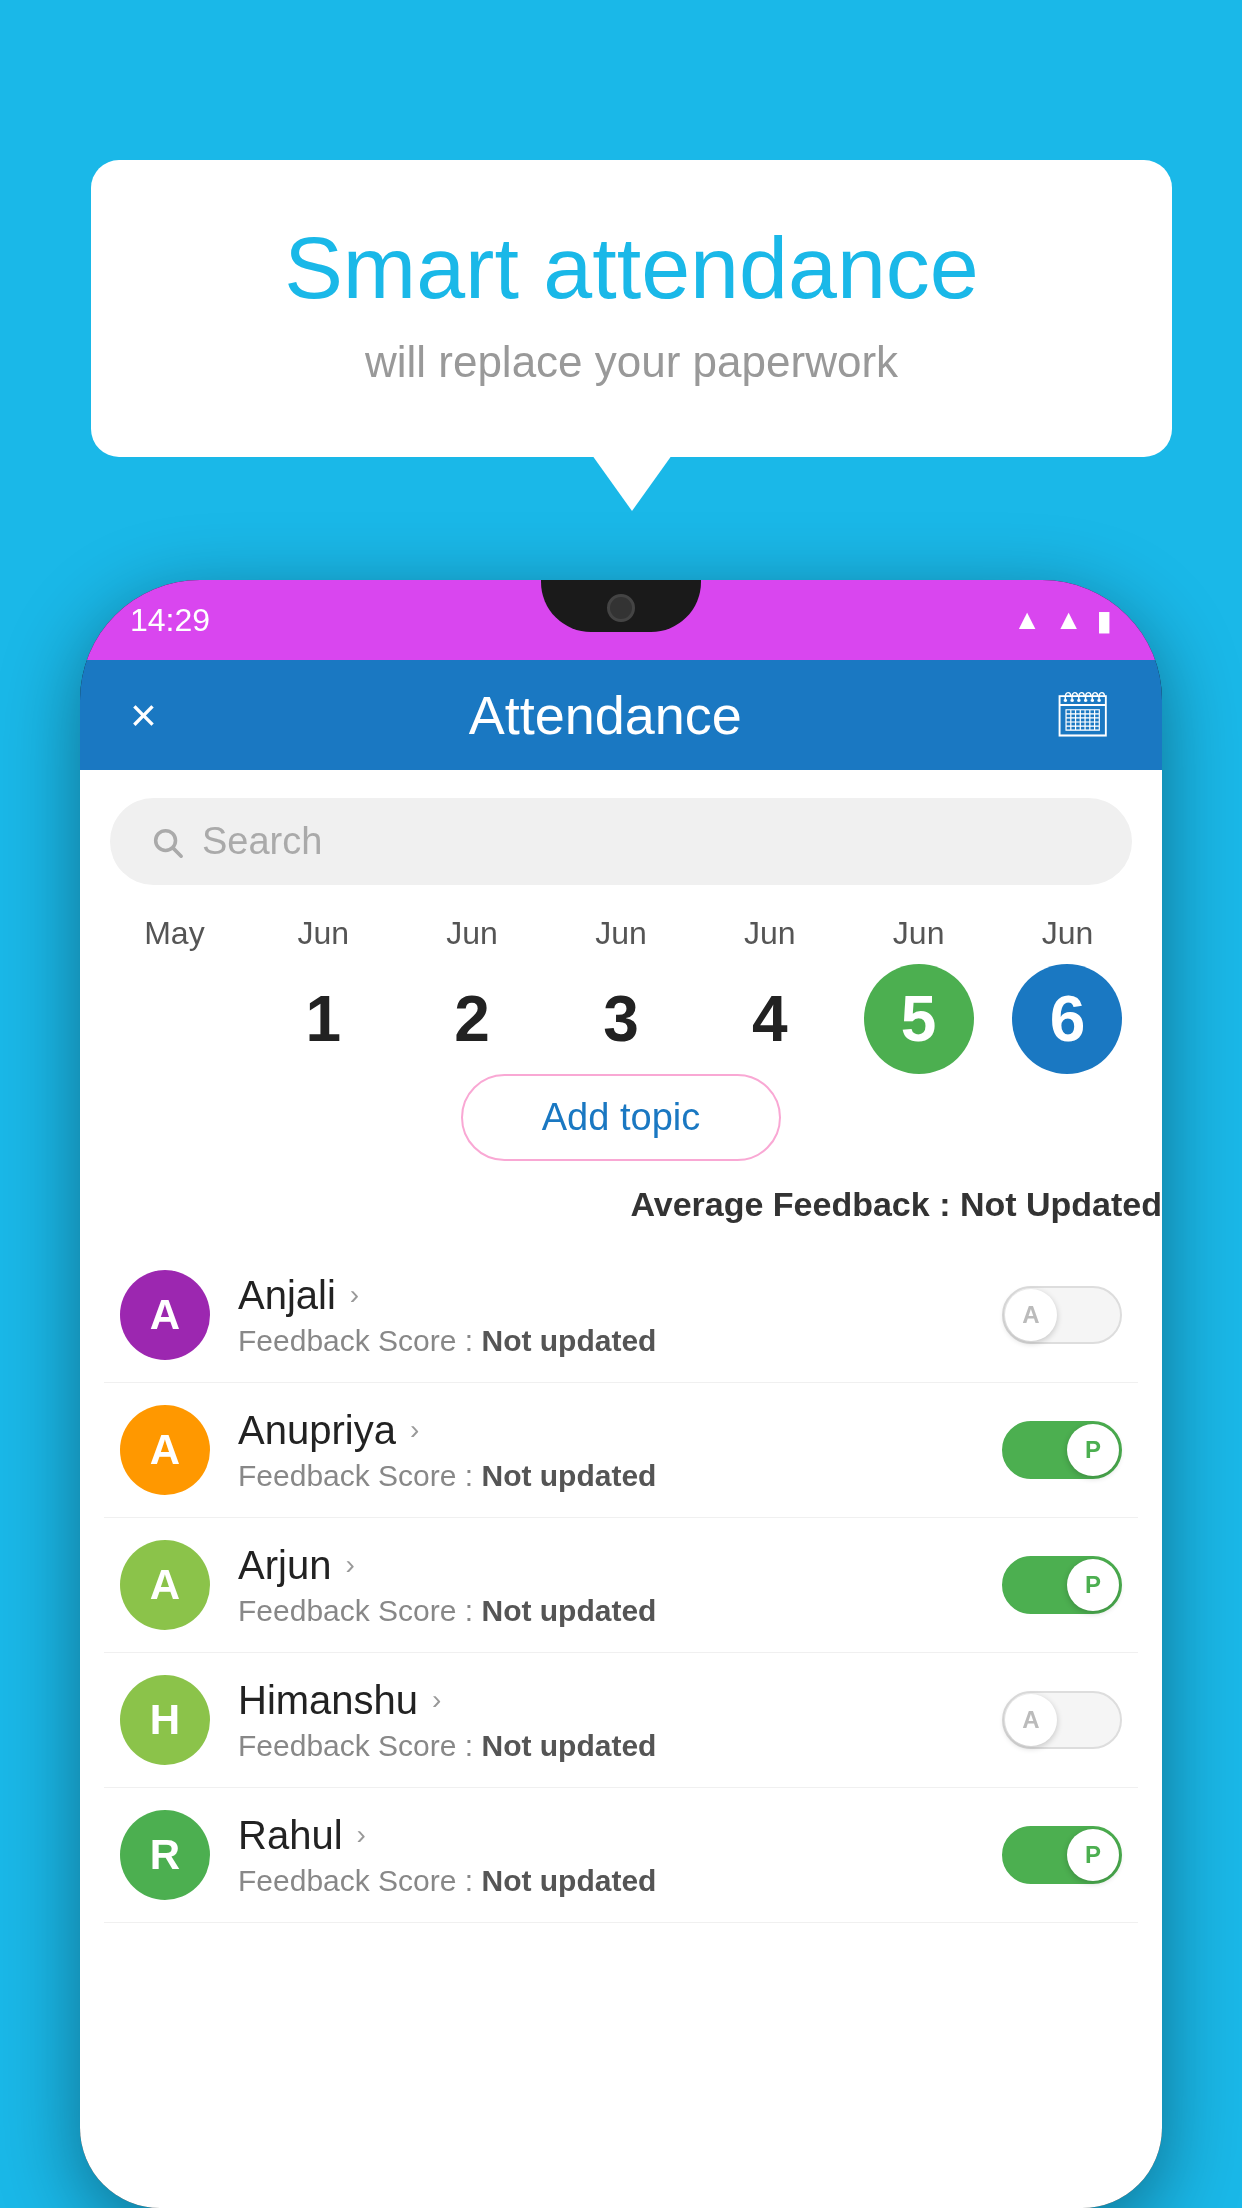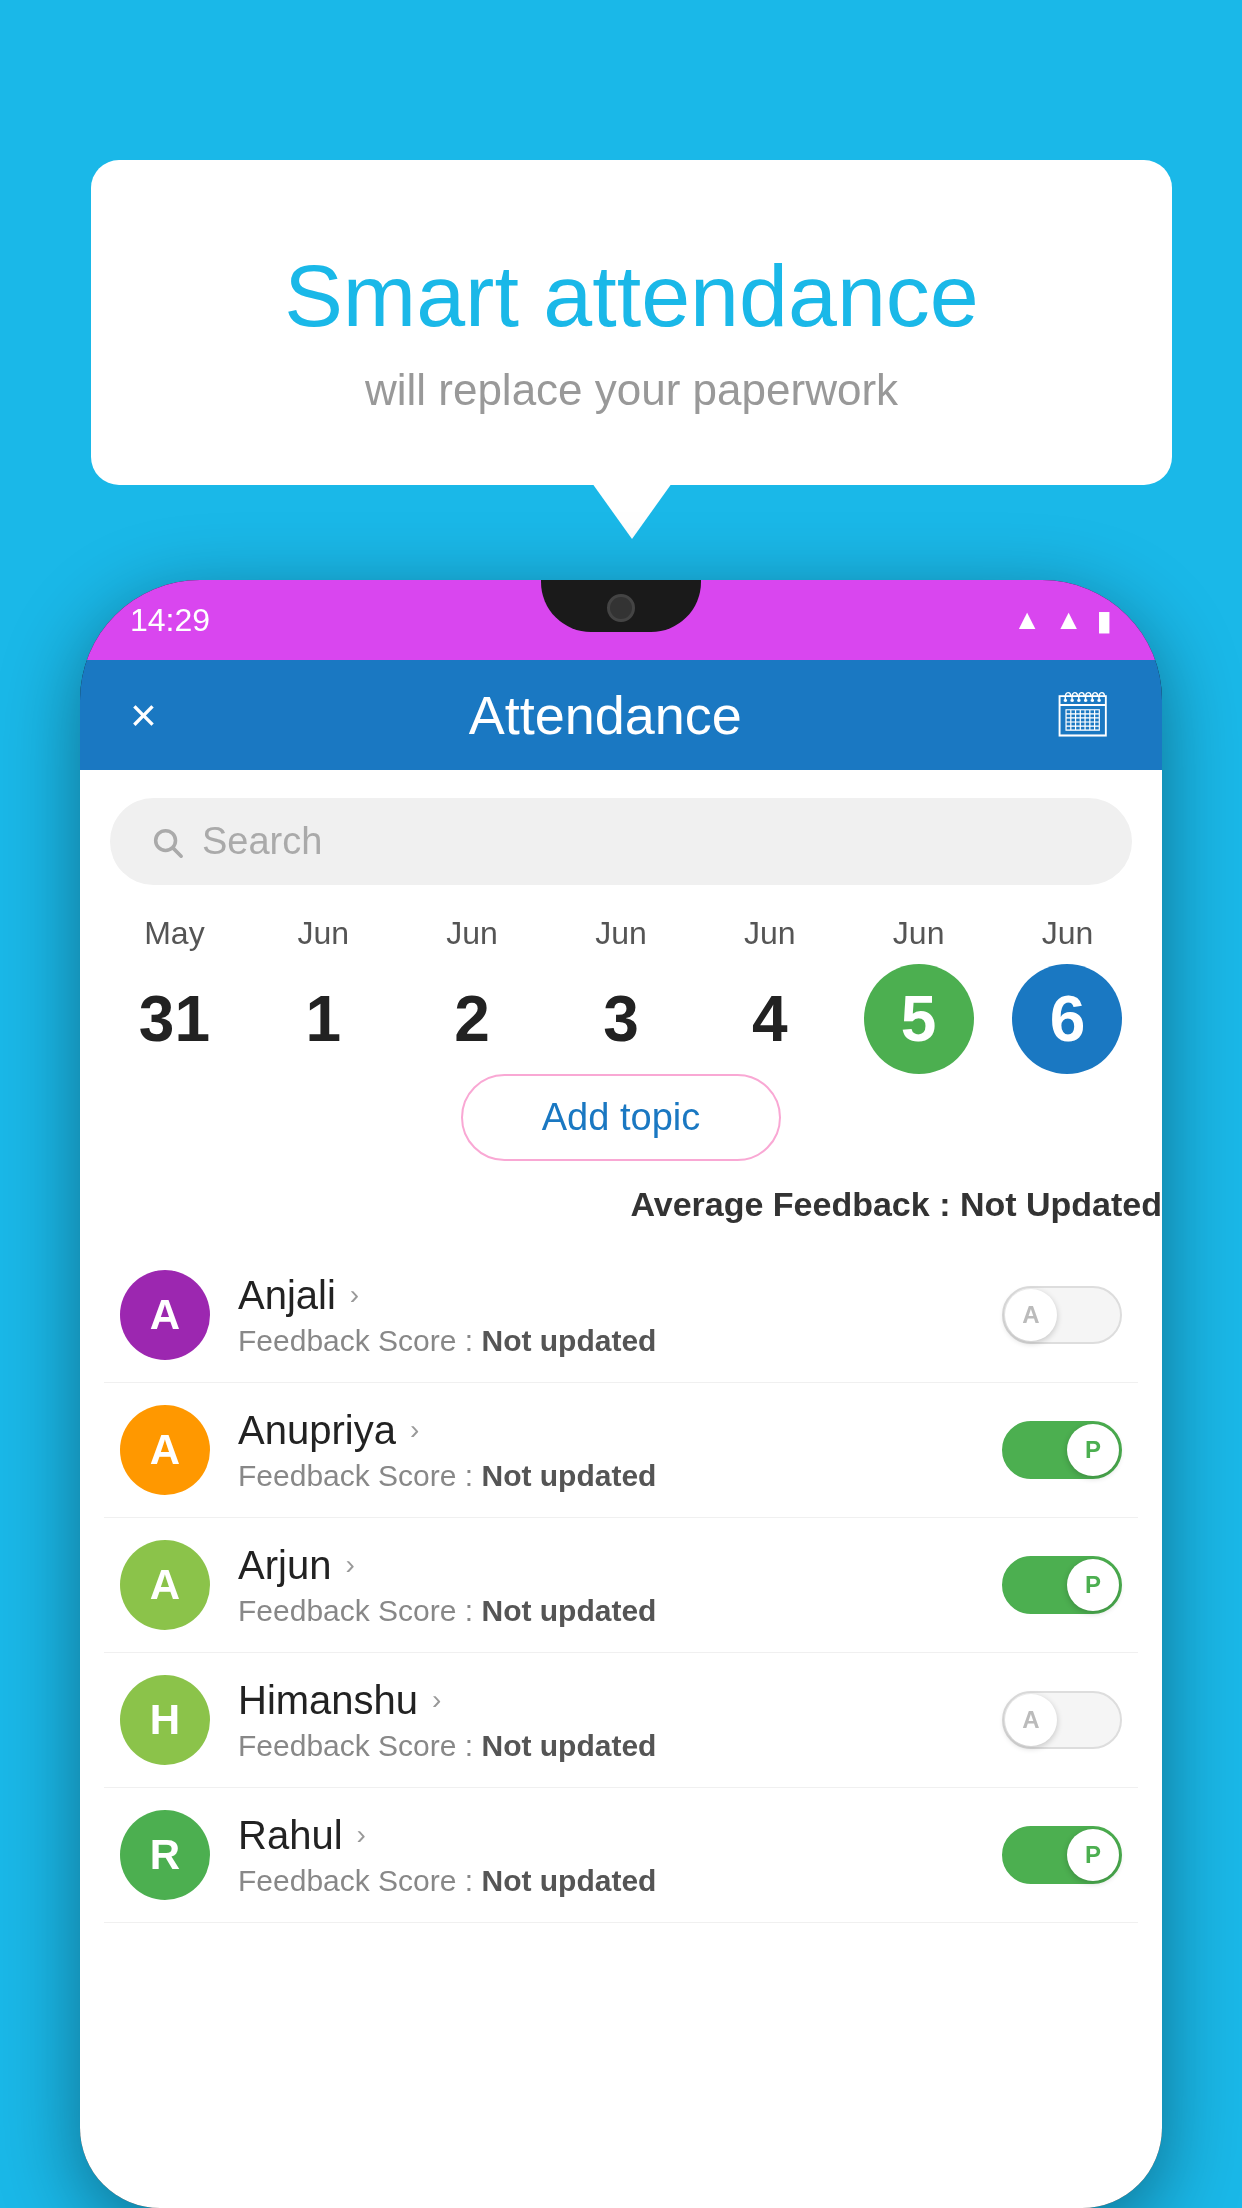--- a/index.html
+++ b/index.html
@@ -14,21 +14,21 @@
     }
 
     
     .speech-bubble {
       position: absolute;
       top: 160px;
       left: 70px;
       right: 70px;
       background: white;
       border-radius: 28px;
-      padding: 88px 80px 70px;
+      padding: 60px 80px 70px;
       text-align: center;
       margin-left: 21px;
     }
     .speech-bubble::after {
       content: '';
       position: absolute;
       bottom: -54px;
       left: 50%;
       transform: translateX(-50%);
       width: 0;
@@ -360,21 +360,20 @@
       <svg width="34" height="34" viewBox="0 0 24 24" fill="none" stroke="#aaa" stroke-width="2.5" stroke-linecap="round" stroke-linejoin="round">
         <circle cx="11" cy="11" r="7"></circle>
         <line x1="16.5" y1="16.5" x2="22" y2="22"></line>
       </svg>
       <span class="search-text">Search</span>
     </div>
 
     <div class="calendar-strip" id="cal-strip">
         <div class="cal-day">
           <div class="cal-month">May</div>
-          <div class="cal-num">31</div>
         </div>
         <div class="cal-day">
           <div class="cal-month">Jun</div>
           <div class="cal-num">1</div>
         </div>
         <div class="cal-day">
           <div class="cal-month">Jun</div>
           <div class="cal-num">2</div>
         </div>
         <div class="cal-day">

